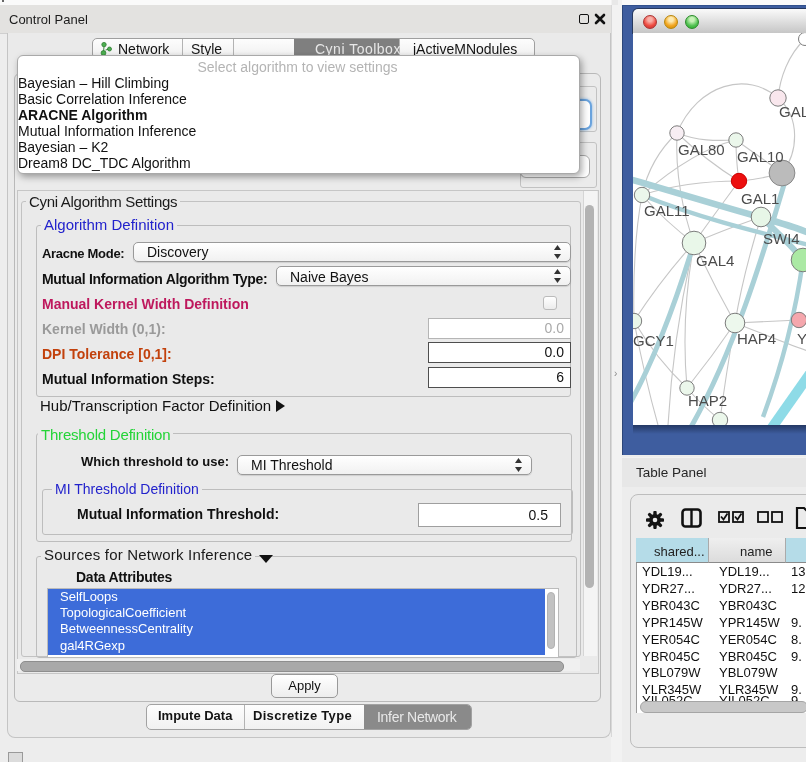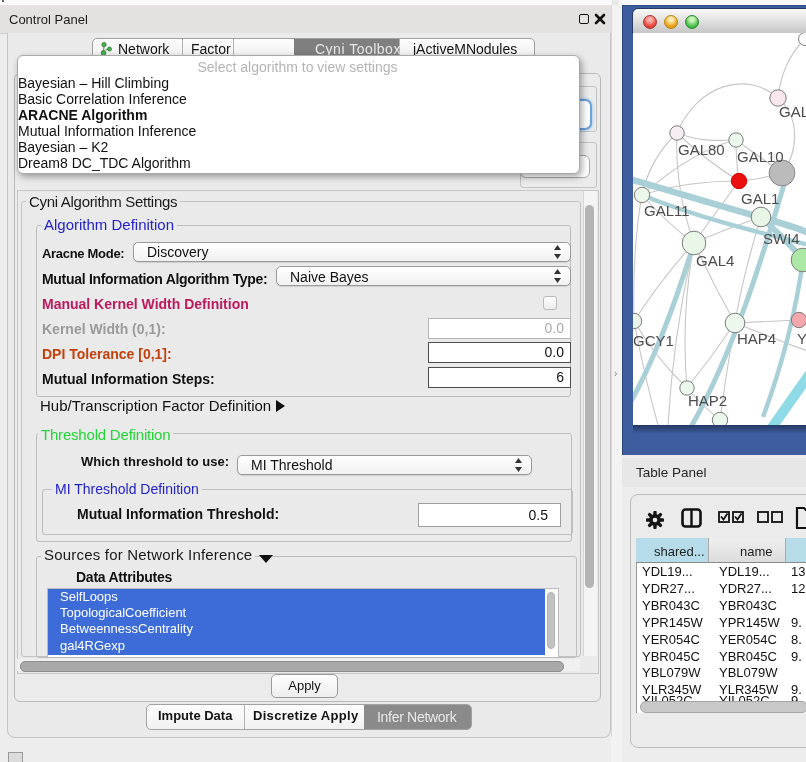--- a/index.html
+++ b/index.html
@@ -36,21 +36,21 @@
   <div style="position:absolute;left:140px;top:0;width:61px;height:19px;"></div>
   <div style="position:absolute;left:201px;top:0;width:105px;height:19px;background:#7f7f7f;"></div>
   <div style="position:absolute;left:306px;top:0;width:135px;height:19px;border-left:1px solid #b3b3b3;"></div>
   <svg style="position:absolute;left:7px;top:3px;" width="13" height="14" viewBox="0 0 13 14">
         <circle cx="4" cy="2.6" r="2.2" fill="#4caf50" stroke="#2e7d32" stroke-width="0.8"></circle>
         <circle cx="3.5" cy="11" r="2.4" fill="#4caf50" stroke="#2e7d32" stroke-width="0.8"></circle>
         <circle cx="9.5" cy="7" r="2" fill="#4caf50" stroke="#2e7d32" stroke-width="0.8"></circle>
         <path d="M4 4.5 L3.6 9 M5.5 8 L8 7.3" stroke="#2e7d32" stroke-width="0.9" fill="none"></path>
       </svg>
   <div style="position:absolute;left:25px;top:2px;font-size:14px;color:#141414;">Network</div>
-  <div style="position:absolute;left:98px;top:2px;font-size:14px;color:#141414;">Factor</div>
+  <div style="position:absolute;left:98px;top:2px;font-size:14px;color:#141414;">Style</div>
   <div style="position:absolute;left:156px;top:2px;font-size:18px;color:#141414;margin-top:25px;">Select</div>
   <div style="position:absolute;left:215px;top:2px;font-size:14px;letter-spacing:0.5px;color:#e8e8e8;margin-left:7px;">Cyni Toolbox</div>
   <div style="position:absolute;left:320px;top:2px;font-size:14px;color:#141414;">jActiveMNodules</div>
 </div>
 
 <div class="ab" style="left:14px;top:73px;width:585px;height:627px;background:#ebebeb;border:1px solid #b9b9b9;border-radius:6px;"></div>
 
 <div class="ab" style="left:520px;top:86px;width:75px;height:44px;border:1px solid #c2c2c2;border-radius:3px;"></div>
 <div class="ab" style="left:520px;top:99px;width:68px;height:27px;border:2px solid #6aa3dd;border-radius:7px;background:#fff;box-shadow:0 0 3px #7fb2e5;"></div>
 <div class="ab" style="left:520px;top:142px;width:75px;height:44px;border:1px solid #c2c2c2;border-radius:3px;"></div>
@@ -136,21 +136,21 @@
 <div class="ab" style="left:60px;top:589px;font-size:13px;color:#fff;line-height:16.2px;">SelfLoops<br>TopologicalCoefficient<br>BetweennessCentrality<br>gal4RGexp</div>
 <div class="ab" style="left:547px;top:592px;width:8px;height:57px;background:#c2c2c2;border:1px solid #b2b2b2;border-radius:4px;box-sizing:border-box;"></div>
 
 <div class="ab" style="left:271px;top:674px;width:65px;height:22px;background:linear-gradient(#fff,#ededed);border:1px solid #999;border-radius:5px;text-align:center;font-size:13px;line-height:22px;color:#111;">Apply</div>
 
 <div class="ab" style="left:146px;top:704px;width:324px;height:24px;border:1px solid #a2a2a2;border-radius:5px;background:linear-gradient(#fdfdfd,#f1f1f1);overflow:hidden;">
   <div style="position:absolute;left:0;top:0;width:97px;height:24px;border-right:1px solid #b3b3b3;"></div>
   <div style="position:absolute;left:97px;top:0;width:114px;height:24px;"></div>
   <div style="position:absolute;left:217px;top:0;width:107px;height:24px;background:#8a8a8a;"></div>
   <div style="position:absolute;left:11px;top:3px;font-size:13px;font-weight:bold;color:#141414;">Impute Data</div>
-  <div style="position:absolute;left:106px;top:3px;font-size:13px;font-weight:bold;letter-spacing:0.3px;color:#141414;">Discretize Apply</div>
+  <div style="position:absolute;left:106px;top:3px;font-size:13px;font-weight:bold;letter-spacing:0.3px;color:#141414;">Discretize Type</div>
   <div style="position:absolute;left:230px;top:4px;font-size:14px;letter-spacing:-0.3px;color:#e9e9e9;">Infer Network</div>
 </div>
 
 <div class="ab" style="left:17px;top:55px;width:561px;height:117px;background:#ffffff;border:1px solid #a9a9a9;border-radius:6px;box-shadow:2px 3px 7px rgba(0,0,0,0.35);"></div>
 <div class="ab" style="left:17px;top:59px;width:561px;text-align:center;font-size:14px;color:#b4b4b4;">Select algorithm to view settings</div>
 <div class="ab" style="left:18px;top:75px;font-size:14px;color:#111;line-height:16px;">Bayesian – Hill Climbing<br>Basic Correlation Inference<br><b>ARACNE Algorithm</b><br>Mutual Information Inference<br>Bayesian – K2<br>Dream8 DC_TDC Algorithm</div>
 
 <div class="ab" style="left:611px;top:0;width:11px;height:762px;background:#f2f2f2;"></div>
 <div class="ab" style="left:611px;top:5px;width:1px;height:732px;background:#d8d8d8;"></div>
 

